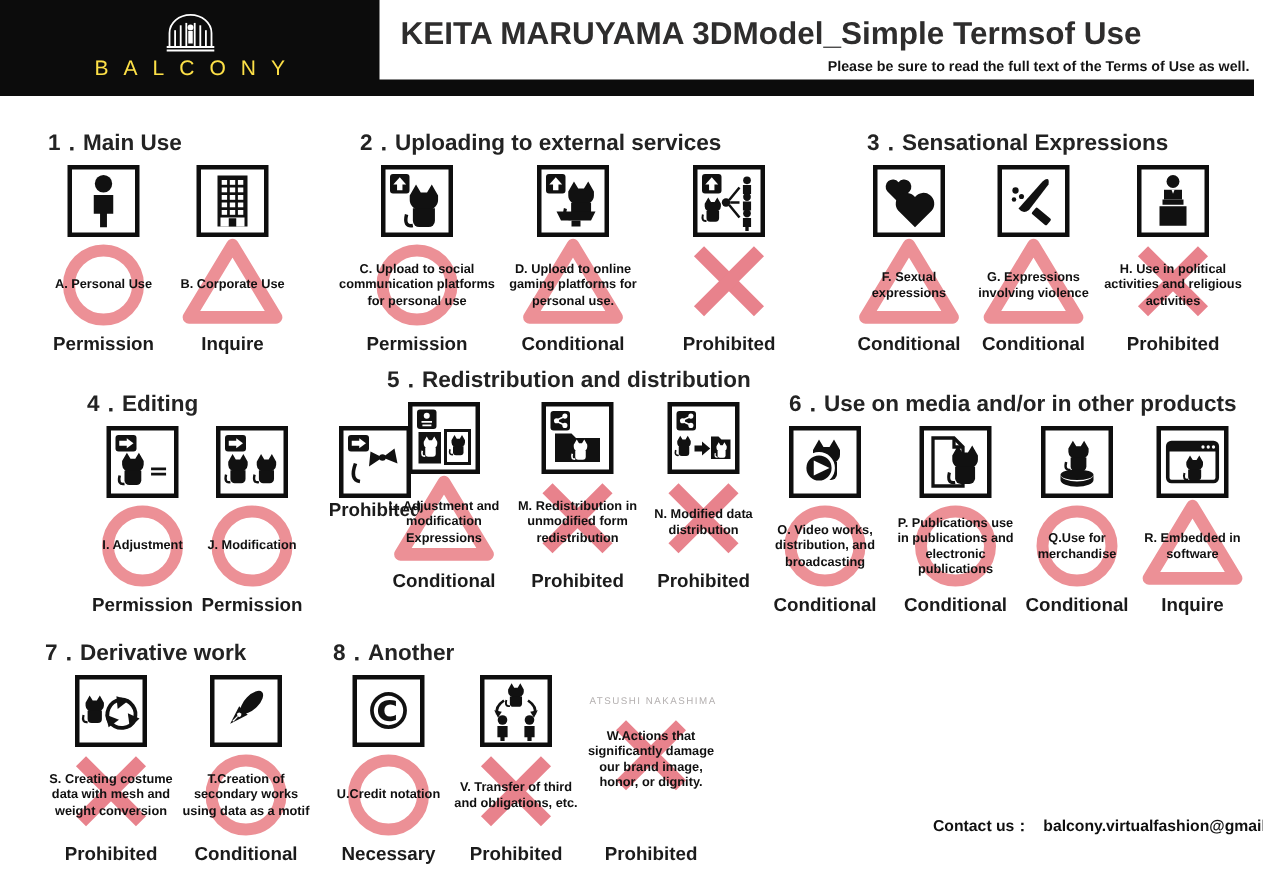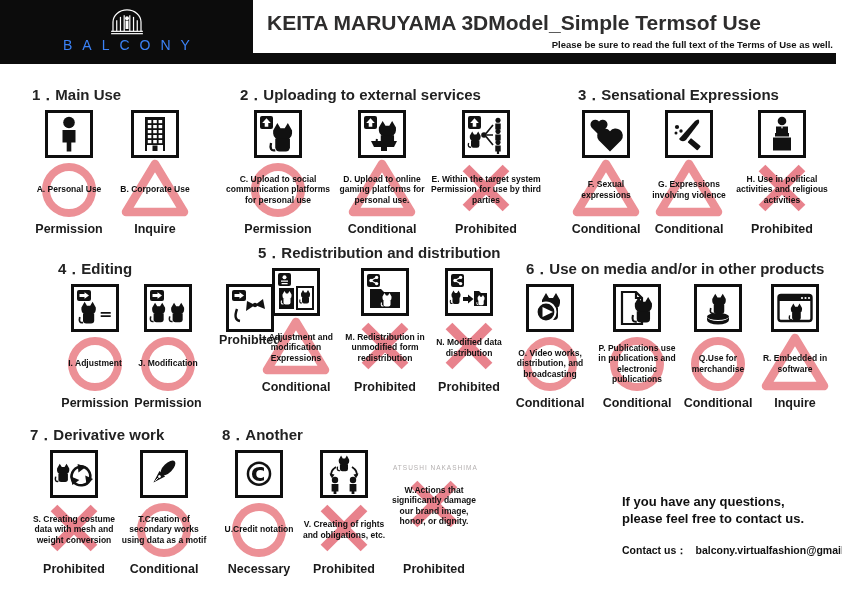--- a/index.html
+++ b/index.html
@@ -3,21 +3,21 @@
 <meta charset="utf-8">
 <style>
   html,body{margin:0;padding:0;background:#fff;}
   .page{position:relative;width:842px;height:596px;background:#ffffff;overflow:hidden;
         font-family:"Liberation Sans", sans-serif;color:#111;}
   
   .top-strip{position:absolute;left:0;top:53px;width:836px;height:11px;background:#0c0c0c;z-index:1;}
   .logo-box{position:absolute;left:0;top:0;width:253px;height:61px;background:#0c0c0c;z-index:2;
             display:flex;flex-direction:column;align-items:center;justify-content:center;}
   .logo-icon{display:block;}
-  .brand{color:#3b82f6;font-size:14px;letter-spacing:10px;padding-left:10px;margin-top:1px;font-weight:400;}
+  .brand{color:#fde047;font-size:14px;letter-spacing:10px;padding-left:10px;margin-top:1px;font-weight:400;}
   .title{position:absolute;left:267px;top:11px;font-size:21px;font-weight:bold;color:#2e2d2d;white-space:nowrap;z-index:3;}
   .subtitle{position:absolute;right:9px;top:39px;font-size:9.5px;font-weight:bold;color:#141414;z-index:3;}
   
   .section{position:absolute;}
   .section-heading{font-size:15px;font-weight:bold;color:#232323;white-space:nowrap;height:20px;margin-bottom:4px;}
   .items{display:flex;align-items:flex-start;}
   .item{position:relative;display:flex;flex-direction:column;align-items:center;height:128px;}
   .icon-box{width:42px;height:42px;border:3px solid #0e0e0e;background:#fff;flex:0 0 auto;
             display:flex;align-items:center;justify-content:center;}
   .icon-box svg{width:40px;height:40px;display:block;}
@@ -187,21 +187,20 @@
                 </g>
               </svg>
             </div>
             <div class="label-wrap">
               <div class="shape"><svg width="56" height="56" viewBox="0 0 56 56">
                   <g stroke="#e8828c" stroke-width="9.5">
                     <line x1="8" y1="8" x2="48" y2="48"></line>
                     <line x1="48" y1="8" x2="8" y2="48"></line>
                   </g>
                 </svg></div>
-              <div class="label">E. Within the target system Permission for use by third parties</div>
             </div>
             <div class="status">Prohibited</div>
           </div>
         </div>
       </div>
       <div class="section" style="left: 566px; top: 86px;">
         <div class="section-heading" style="margin-left: 12px;"><span>3．</span><span>Sensational Expressions</span></div>
         <div class="items">
           <div class="item" style="width: 80px;">
             <div class="icon-box">
@@ -611,21 +610,21 @@
                 </g>
               </svg>
             </div>
             <div class="label-wrap">
               <div class="shape"><svg width="56" height="56" viewBox="0 0 56 56">
                   <g stroke="#e8828c" stroke-width="9.5">
                     <line x1="8" y1="8" x2="48" y2="48"></line>
                     <line x1="48" y1="8" x2="8" y2="48"></line>
                   </g>
                 </svg></div>
-              <div class="label">V. Creating of rights and obligations, etc.</div>
+              <div class="label">V. Transfer of third and obligations, etc.</div>
             </div>
             <div class="status">Prohibited</div>
           </div>
           <div class="item" style="width: 96px;">
             <div class="label-wrap tall">
               <div class="shape"><svg width="56" height="56" viewBox="0 0 56 56">
                   <g stroke="#e8828c" stroke-width="9.5">
                     <line x1="8" y1="8" x2="48" y2="48"></line>
                     <line x1="48" y1="8" x2="8" y2="48"></line>
                   </g>
@@ -633,22 +632,18 @@
               <div class="label">W.Actions that significantly damage our brand image, honor, or dignity.</div>
             </div>
             <div class="status">Prohibited</div>
           </div>
         </div>
       </div>
     </div>
 
   <div class="watermark">ATSUSHI NAKASHIMA</div>
 
-  <div class="contact-msg">
-    <div>If you have any questions,</div>
-    <div>please feel free to contact us.</div>
-  </div>
   <div class="contact-line">
     <span>Contact us：</span>
     <span>&nbsp;</span>
     <span>balcony.virtualfashion@gmail.com</span>
   </div>
 </div>
 
 </body></html>

